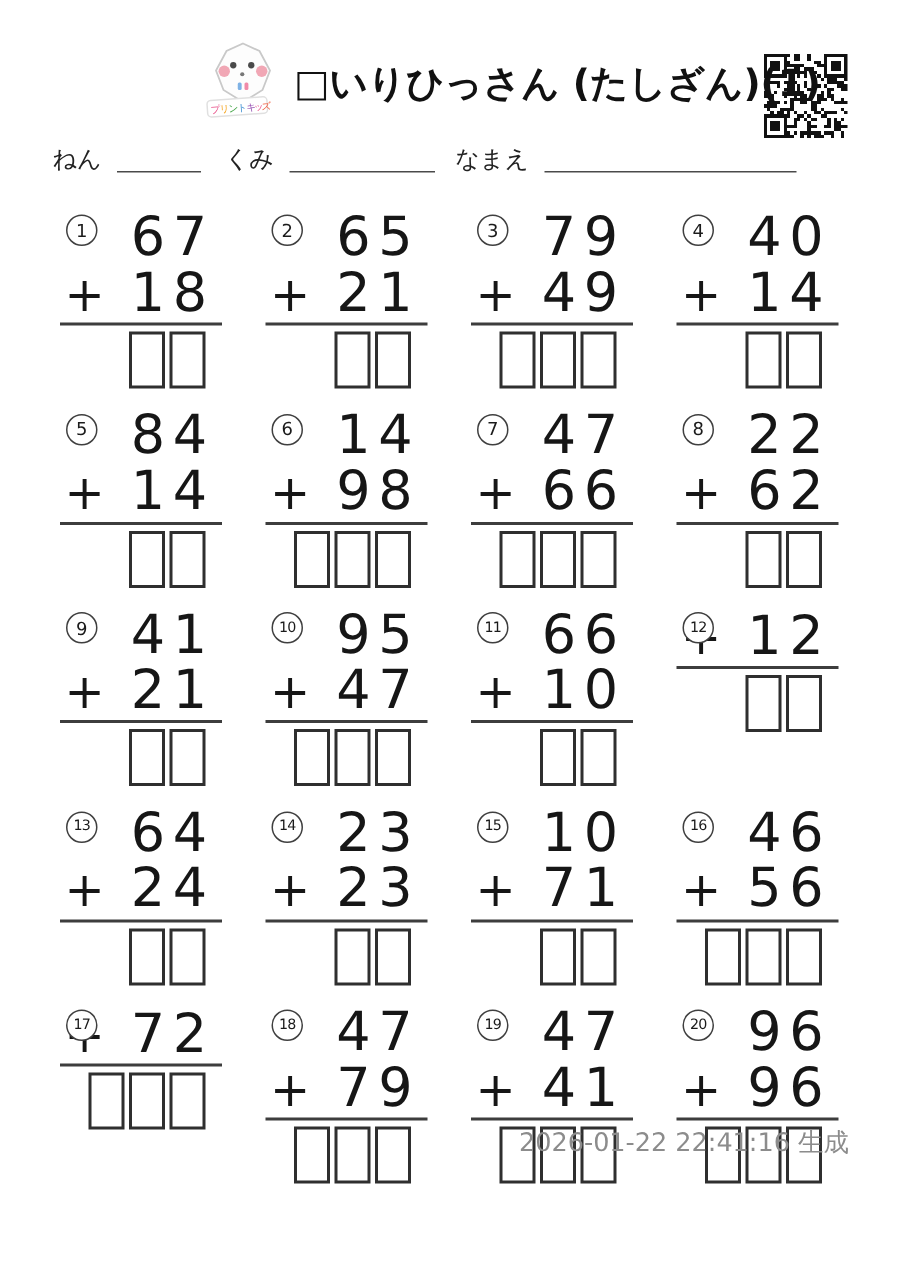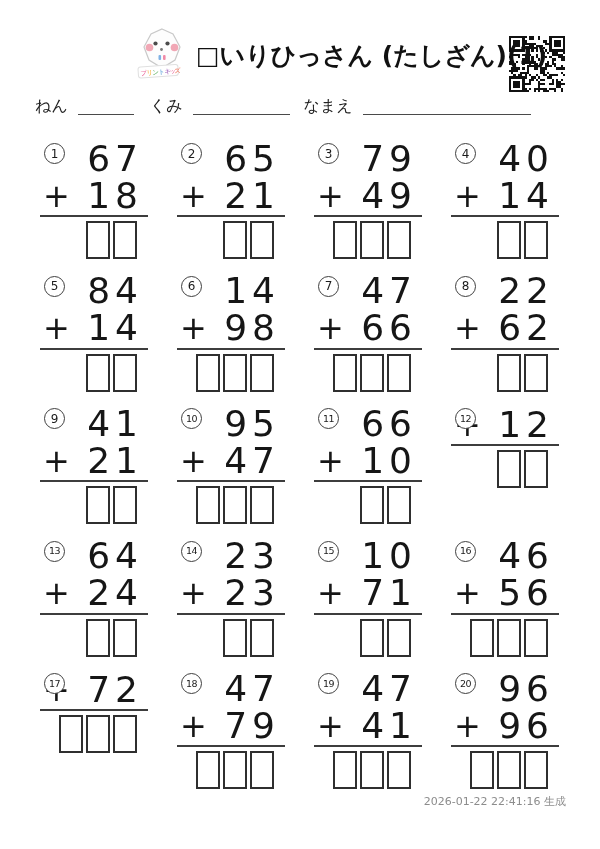--- a/index.html
+++ b/index.html
@@ -53,22 +53,22 @@
   .plus { font-size: 32px; line-height: 0.95; padding-left: 3px; color: #161616; }
   .hline { height: 2.2px; background: #3d3d3d; }
   .boxes {
     display: flex; justify-content: flex-end; gap: 3px;
     padding-right: 11px; margin-top: 4px; height: 38px;
   }
   .abox { width: 24px; height: 38px; border: 2px solid #2f2f2f; background: #fff; }
 
   
   .footer {
-    position: absolute; right: 34px; top: 794px;
-    font-size: 11px; color: #8c8c8c;
+    position: absolute; right: 34px; top: 750px;
+    font-size: 17px; color: #8c8c8c;
   }
 </style>
 </head>
 <body>
 
 <div>
 
   <div class="logo">
     <svg viewBox="0 0 52 54" width="52" height="54">
       <path d="M26 2 L37 7 L44 20 L39 33 L26 41 L13 33 L8 20 L15 7 Z" fill="#fdfdfd" stroke="#c9c9c9" stroke-width="1.2"></path>

